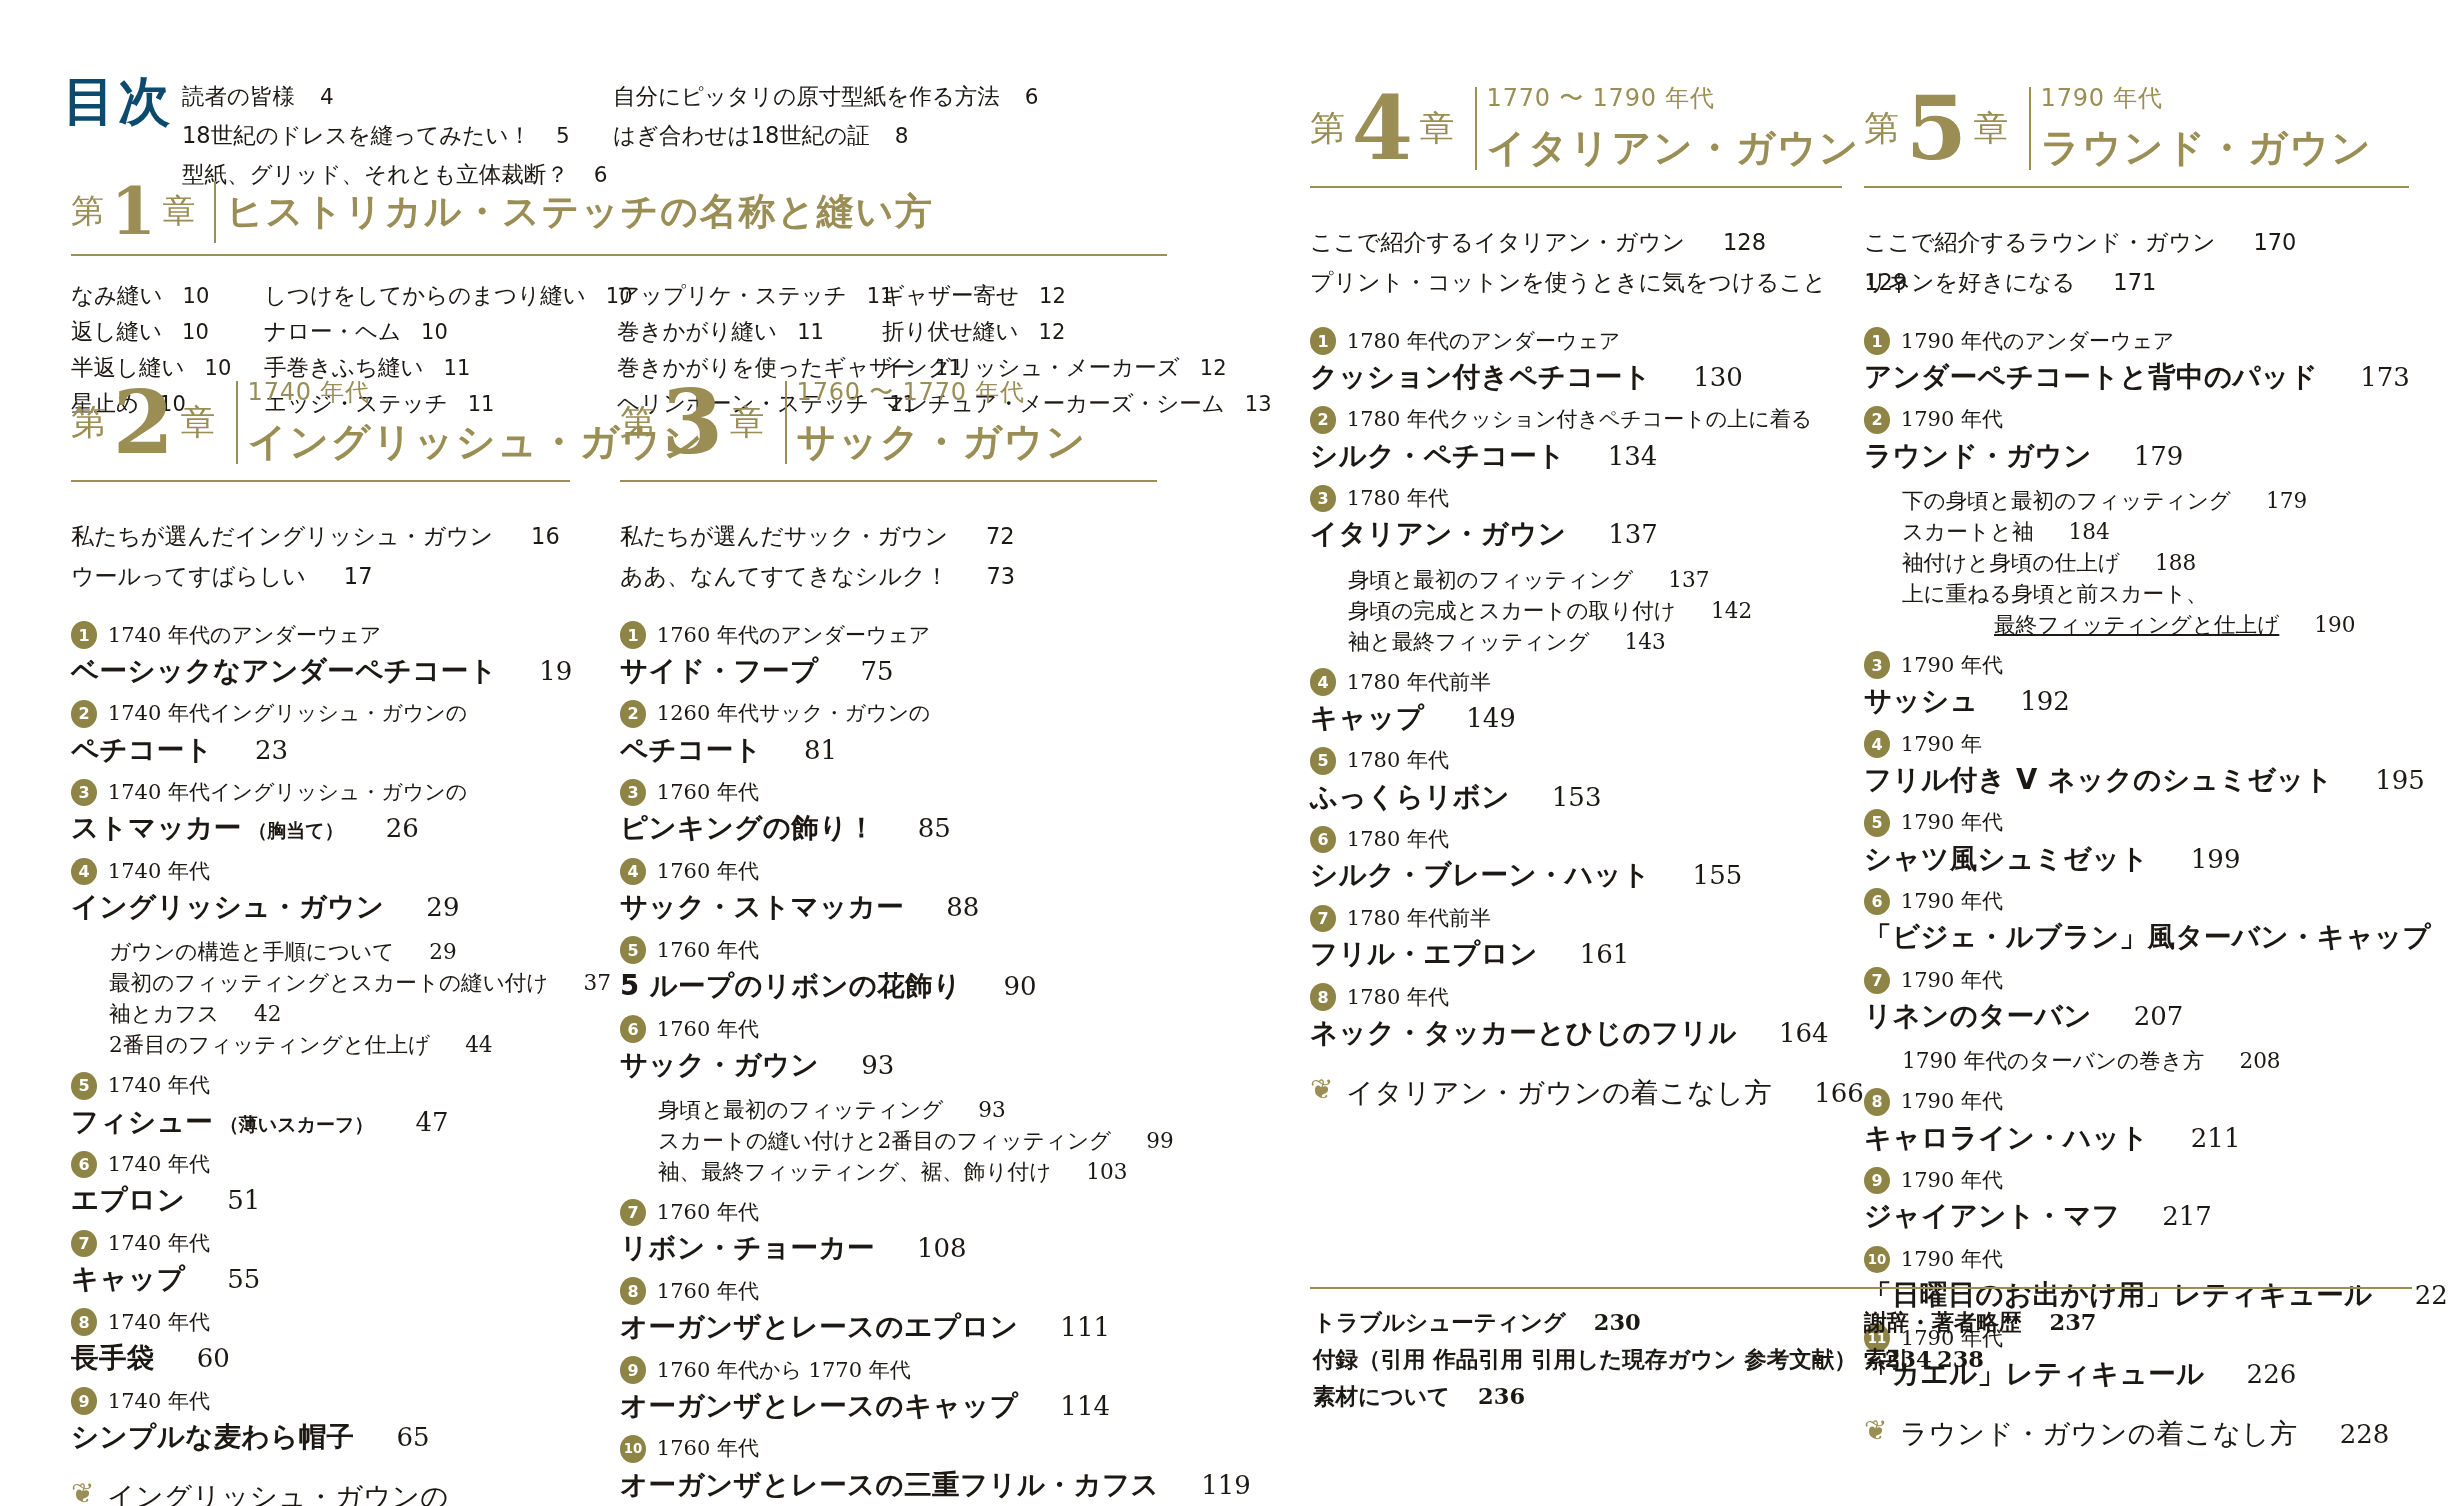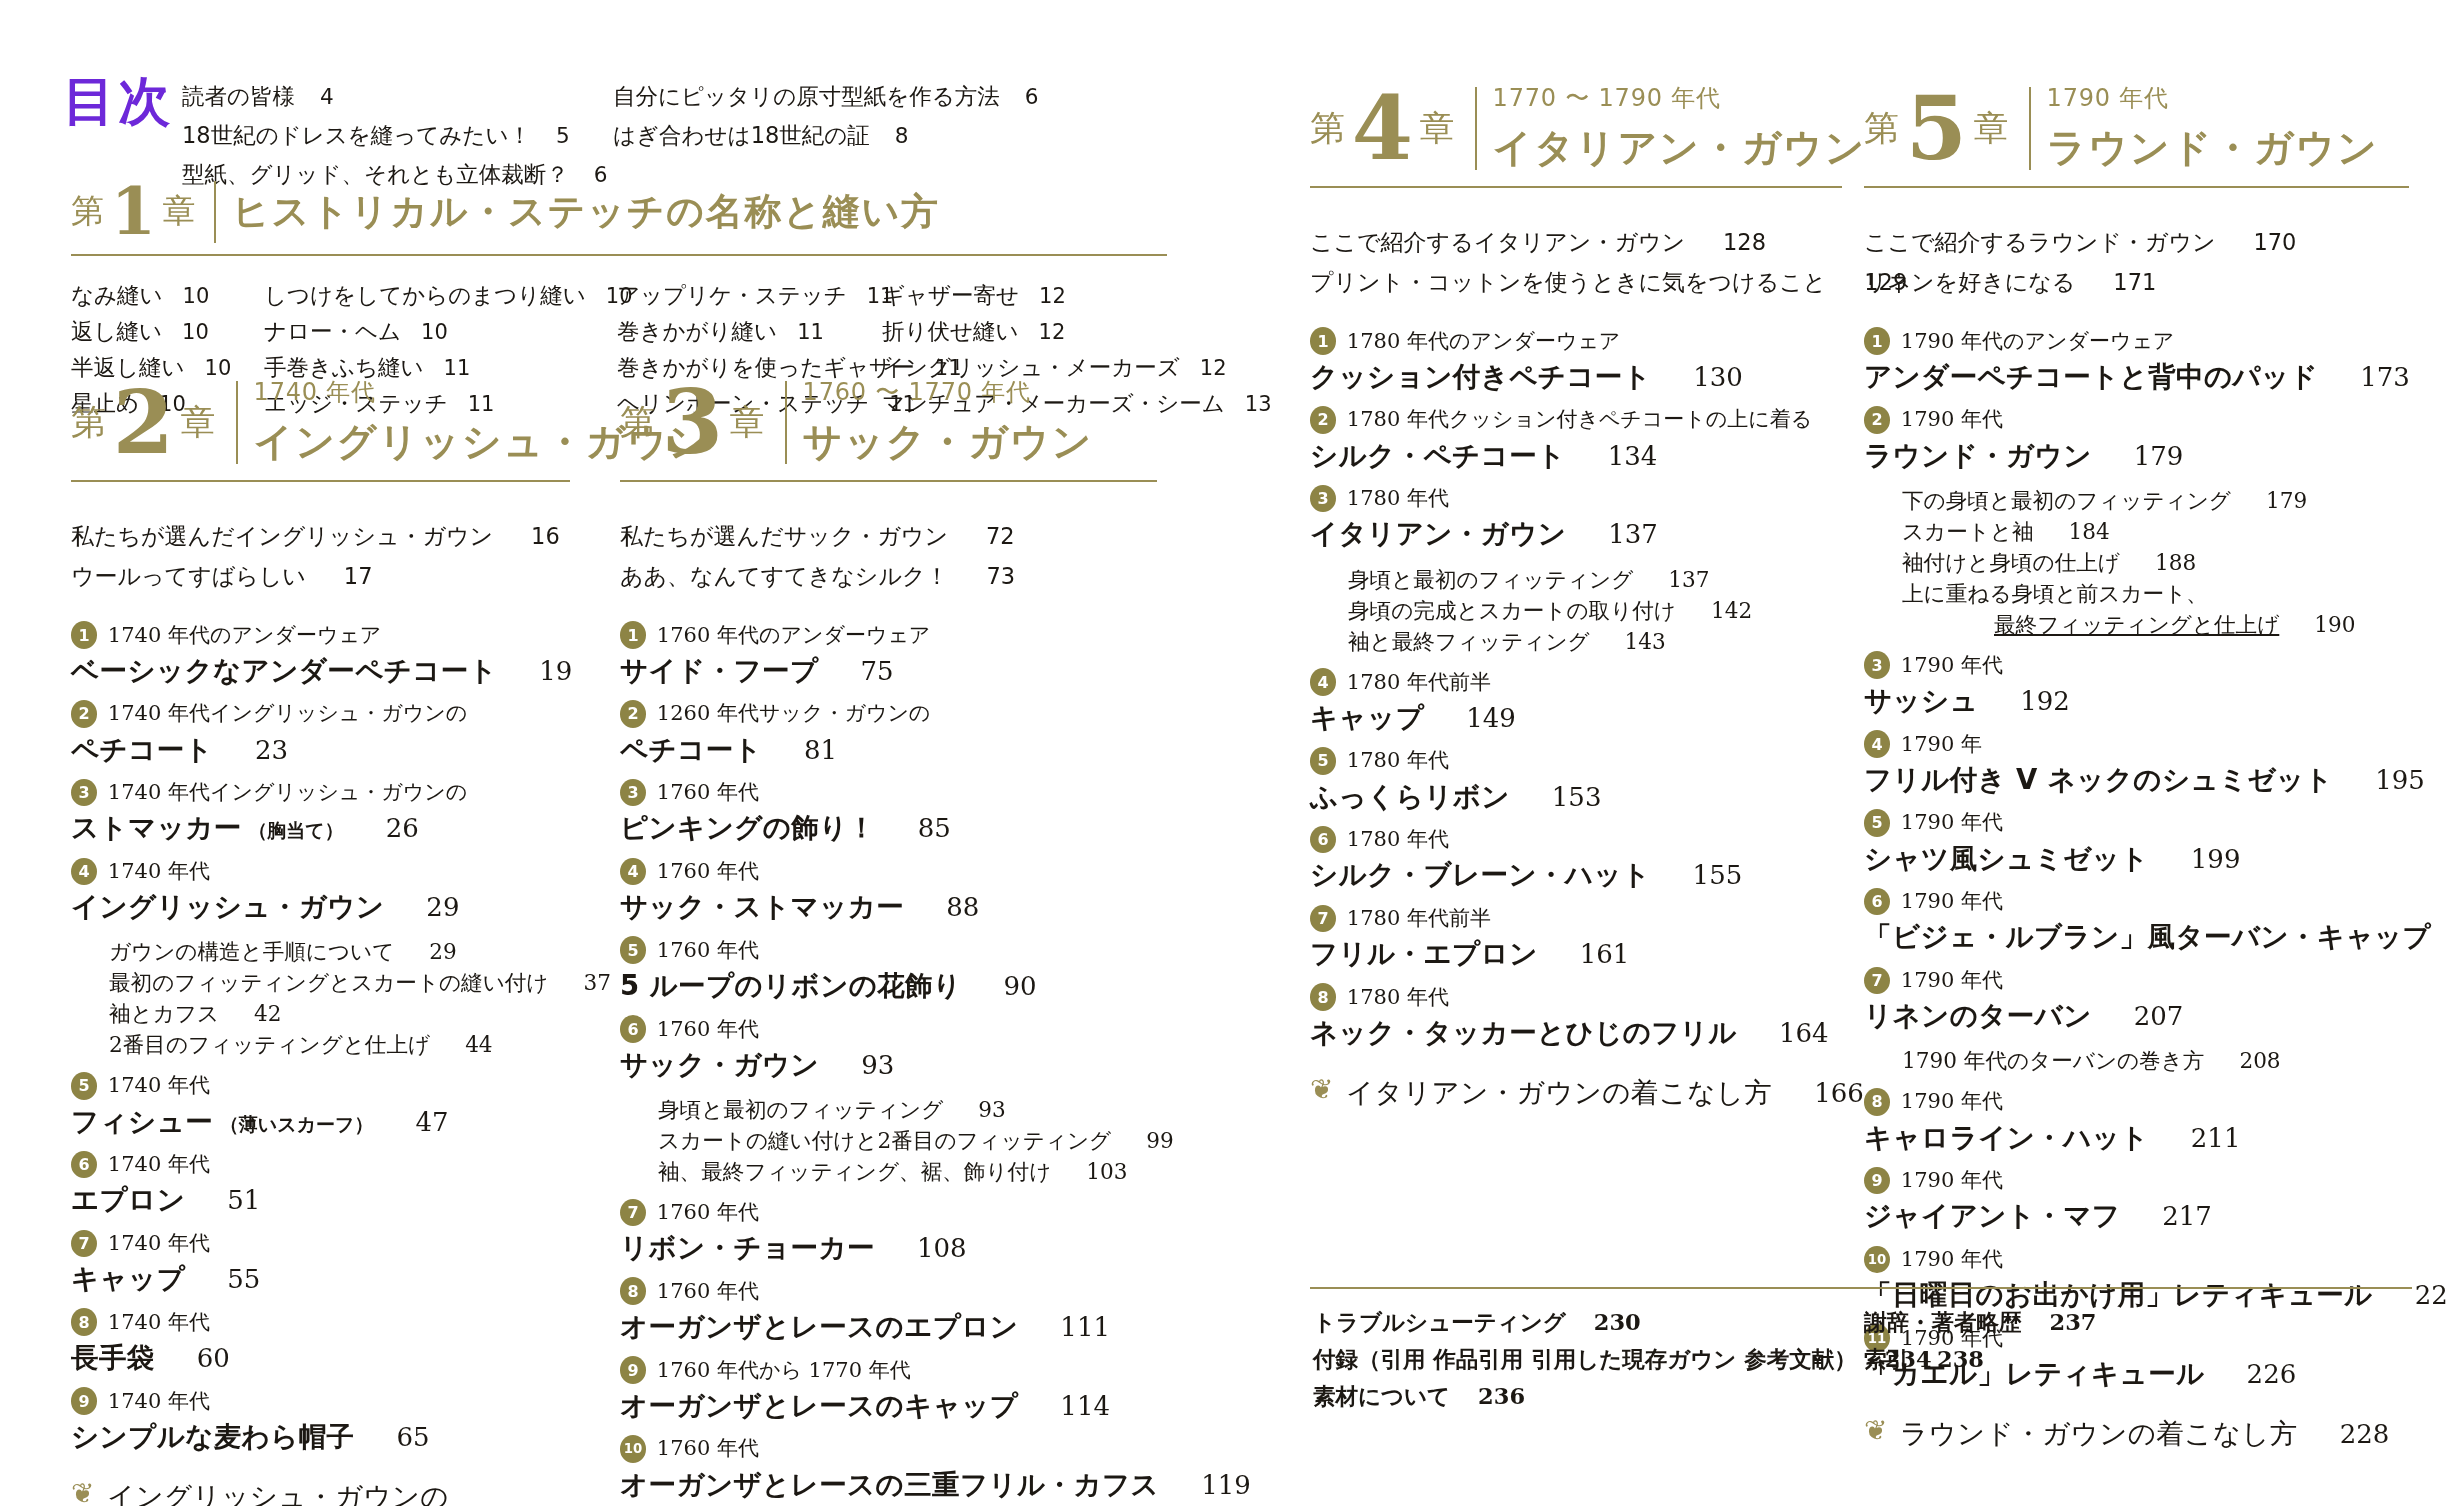--- a/index.html
+++ b/index.html
@@ -5,32 +5,32 @@
   html,body{margin:0;padding:0;}
   body{
     width:2450px;height:1507px;position:relative;background:#ffffff;
     font-family:"DejaVu Sans",sans-serif;color:#1c1813;overflow:hidden;
     -webkit-font-smoothing:antialiased;
   }
   .serif{font-family:"DejaVu Serif",serif;}
 
   
   #toc-title{position:absolute;left:63px;top:67px;font-size:52px;font-weight:700;
-    color:#6d28d9;letter-spacing:3.3px;text-align:center;}
+    color:#0c4a6e;letter-spacing:3.3px;text-align:center;}
   #front-col1{position:absolute;left:182px;top:77px;}
   #front-col2{position:absolute;left:613px;top:77px;}
   .fm-line{font-size:22.5px;line-height:39px;white-space:nowrap;}
   .fm-page{margin-left:25px;font-size:21.6px;}
 
   
   .ch-header{display:flex;align-items:center;}
   .ch-no{display:flex;align-items:center;padding-right:20px;border-right:2.5px solid #9a8e55;}
   .ch-pre,.ch-suf{font-size:35px;color:#9a8e55;}
   .ch-big{font-size:88px;font-weight:700;color:#9a8e55;line-height:.95;margin:0 6.7px;}
-  .ch-right{padding-left:16px;}
+  .ch-right{padding-left:10px;}
   .ch-era{font-size:24px;color:#9a8e55;margin-bottom:6.7px;letter-spacing:0.8px;}
   .ch-title{font-size:39px;font-weight:700;color:#9a8e55;letter-spacing:1.7px;white-space:nowrap;}
   .ch-rule{border-bottom:2.5px solid #9a8e55;margin-top:11.6px;}
 
   
   #ch1{position:absolute;left:71px;top:181px;width:1096px;}
   #ch1 .ch-no{padding-right:18.3px;}
   #ch1 .ch-big{font-size:65px;}
   #ch1 .ch-pre,#ch1 .ch-suf{font-size:33px;}
   #ch1 .ch-title{font-size:37px;}

